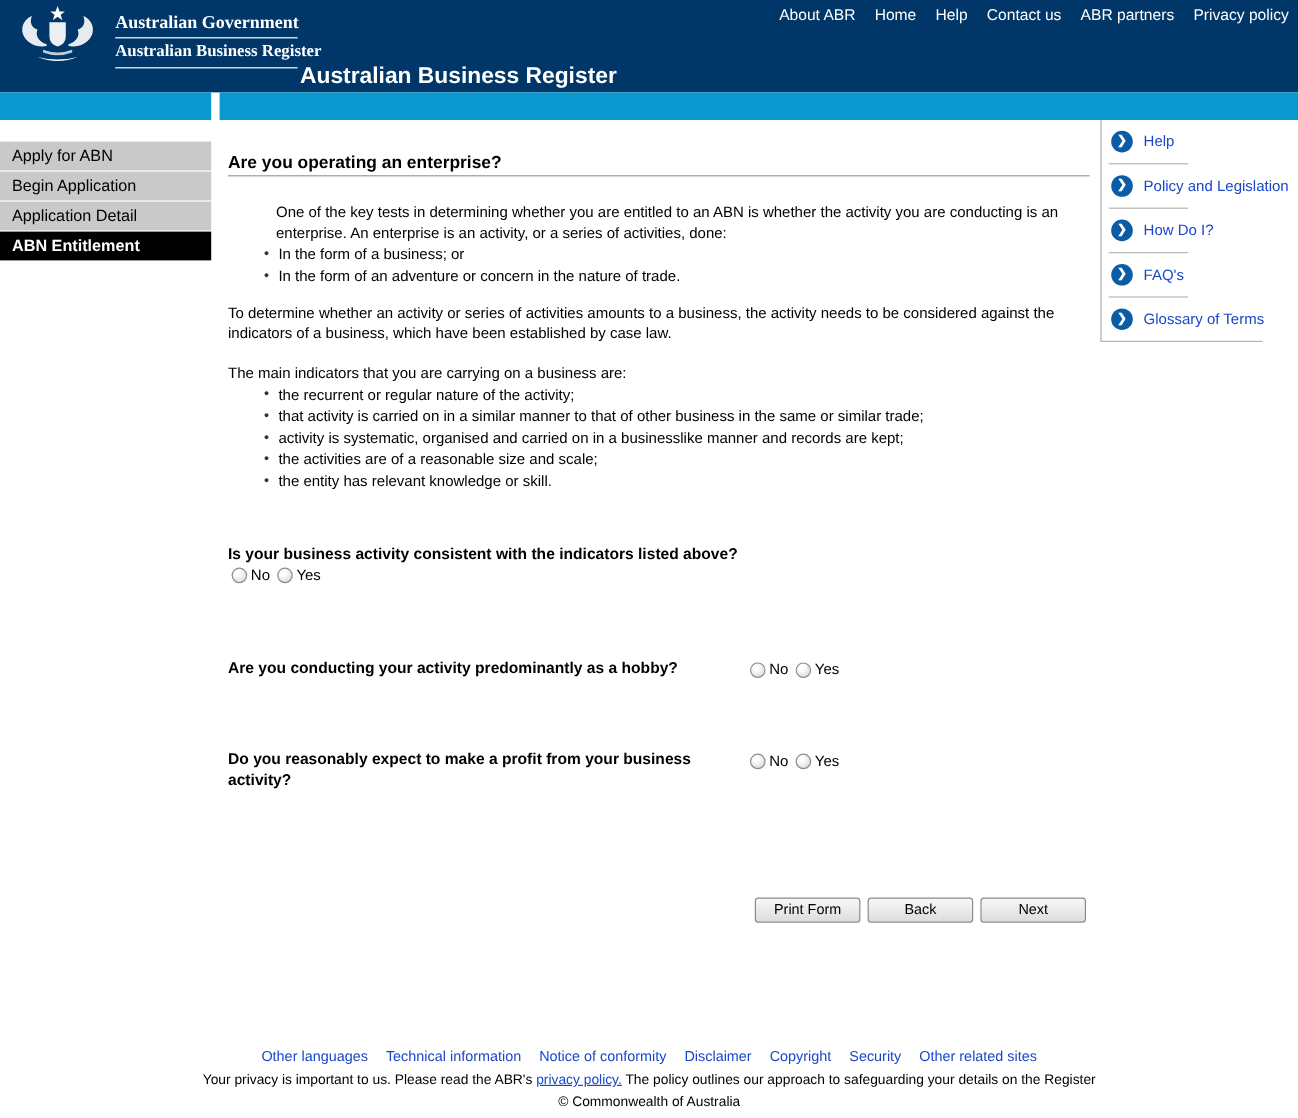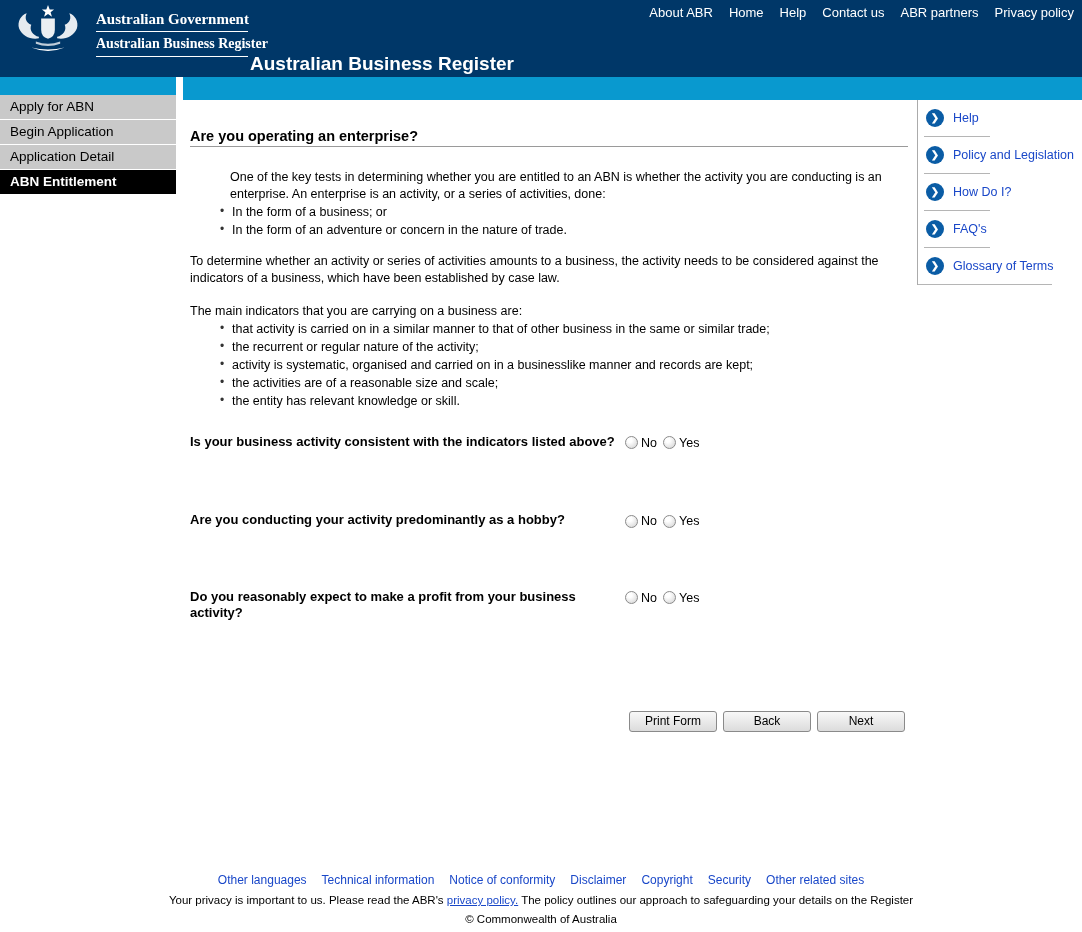--- a/index.html
+++ b/index.html
@@ -23,41 +23,41 @@
   .logo-line2 { font-size:14px; padding:4px 0 4px; white-space:nowrap; }
   .logo-line3 { font-size:13px; padding:4px 0 2px; white-space:nowrap;margin-top:20px; }
   .logo-divider { height:1px; background:#fff; }
   .site-title { position:absolute; left:250px; top:53px; color:#fff; font-size:19px; font-weight:bold; }
 
   
   .blue-bar-left  { position:absolute; top:77px; left:0;     width:176px; height:23px; background:#0999CF; }
   .blue-bar-right { position:absolute; top:77px; left:183px; width:899px; height:23px; background:#0999CF; }
 
   
-  .side-nav { position:absolute; top:95px; left:0; width:176px; }
+  .side-nav { position:absolute; top:118px; left:0; width:176px; }
   .side-item { height:24px; line-height:24px; padding-left:10px; background:#C9C9C9;
                margin-bottom:1px; font-size:13.5px; color:#000; cursor:pointer; }
   .side-item.active { background:#000; color:#fff; font-weight:bold; }
 
   
   .content { position:absolute; left:190px; top:120px; width:718px; font-size:12.5px; line-height:1.32; }
   .content h1 { font-size:14.5px; margin:7px 0 0; font-weight:bold; }
   .title-rule { border:none; border-top:1px solid #9a9a9a; margin:0; }
   .para { margin:0; }
   .p-intro { margin-top:22px;margin-left:40px; }
   .p-case  { margin-top:15px; }
   .p-main  { margin-top:17px; }
   ul.bullets { list-style:none; margin:0; padding:0 0 0 30px; }
   .ul-1 { margin-top:31px; }
   .ul-2 { margin-top:31px; }
   ul.bullets li { position:relative; padding-left:12px; margin:1.5px 0; }
   ul.bullets li::before { content:"\2022"; position:absolute; left:0; top:0; font-size:12px; color:#333; }
 
   .question-row { display:flex; align-items:flex-start; }
-  .q1 { margin-top:24px; }
+  .q1 { margin-top:44px;flex-direction:column; }
   .q2 { margin-top:61px; }
   .q3 { margin-top:59px; }
   .q-text { width:432px; font-weight:bold; font-size:13px; line-height:1.28; }
   .q-options { margin-left:3px; display:flex; align-items:center; padding-top:1px; }
   .radio-input {
     -webkit-appearance:none; appearance:none; width:13px; height:13px; margin:0 3px 0 0;
     border:1px solid #8b8b8b; border-radius:50%;
     background:radial-gradient(circle at 35% 30%, #ffffff 20%, #d9d9d9 85%);
     cursor:pointer;
   }
@@ -142,22 +142,22 @@
 
   <ul class="bullets ul-1">
     <li>In the form of a business; or</li>
     <li>In the form of an adventure or concern in the nature of trade.</li>
   </ul>
 
   <p class="para p-case">To determine whether an activity or series of activities amounts to a business, the activity needs to be considered against the indicators of a business, which have been established by case law.</p>
   <p class="para p-main">The main indicators that you are carrying on a business are:</p>
 
   <ul class="bullets ul-2">
+    <li>the recurrent or regular nature of the activity;</li>
     <li>that activity is carried on in a similar manner to that of other business in the same or similar trade;</li>
-    <li>the recurrent or regular nature of the activity;</li>
     <li>activity is systematic, organised and carried on in a businesslike manner and records are kept;</li>
     <li>the activities are of a reasonable size and scale;</li>
     <li>the entity has relevant knowledge or skill.</li>
   </ul>
 
   <div class="question-row q1">
     <div class="q-text">Is your business activity consistent with the indicators listed above?</div>
     <div class="q-options">
       <input type="radio" name="q1" class="radio-input" style="">
       <span class="radio-label">No</span>

